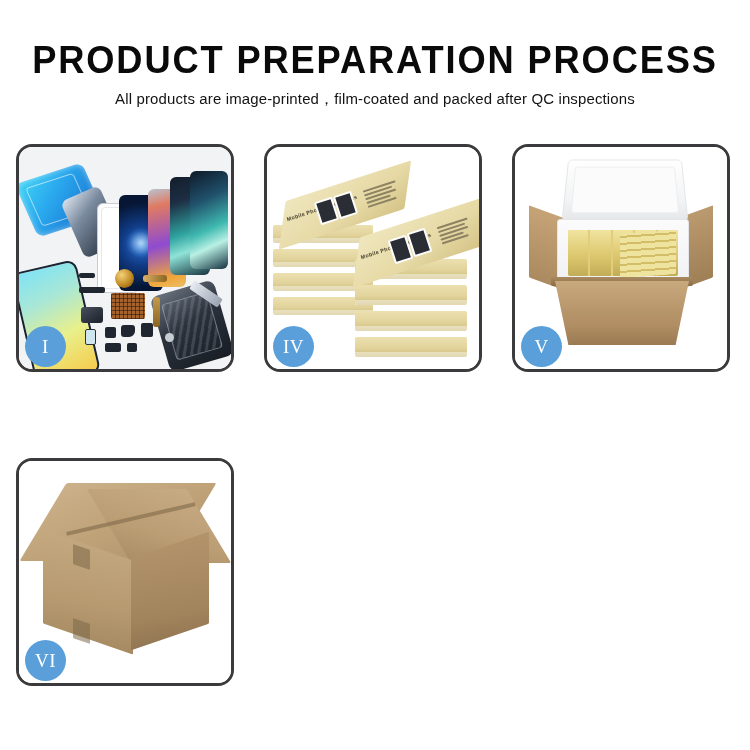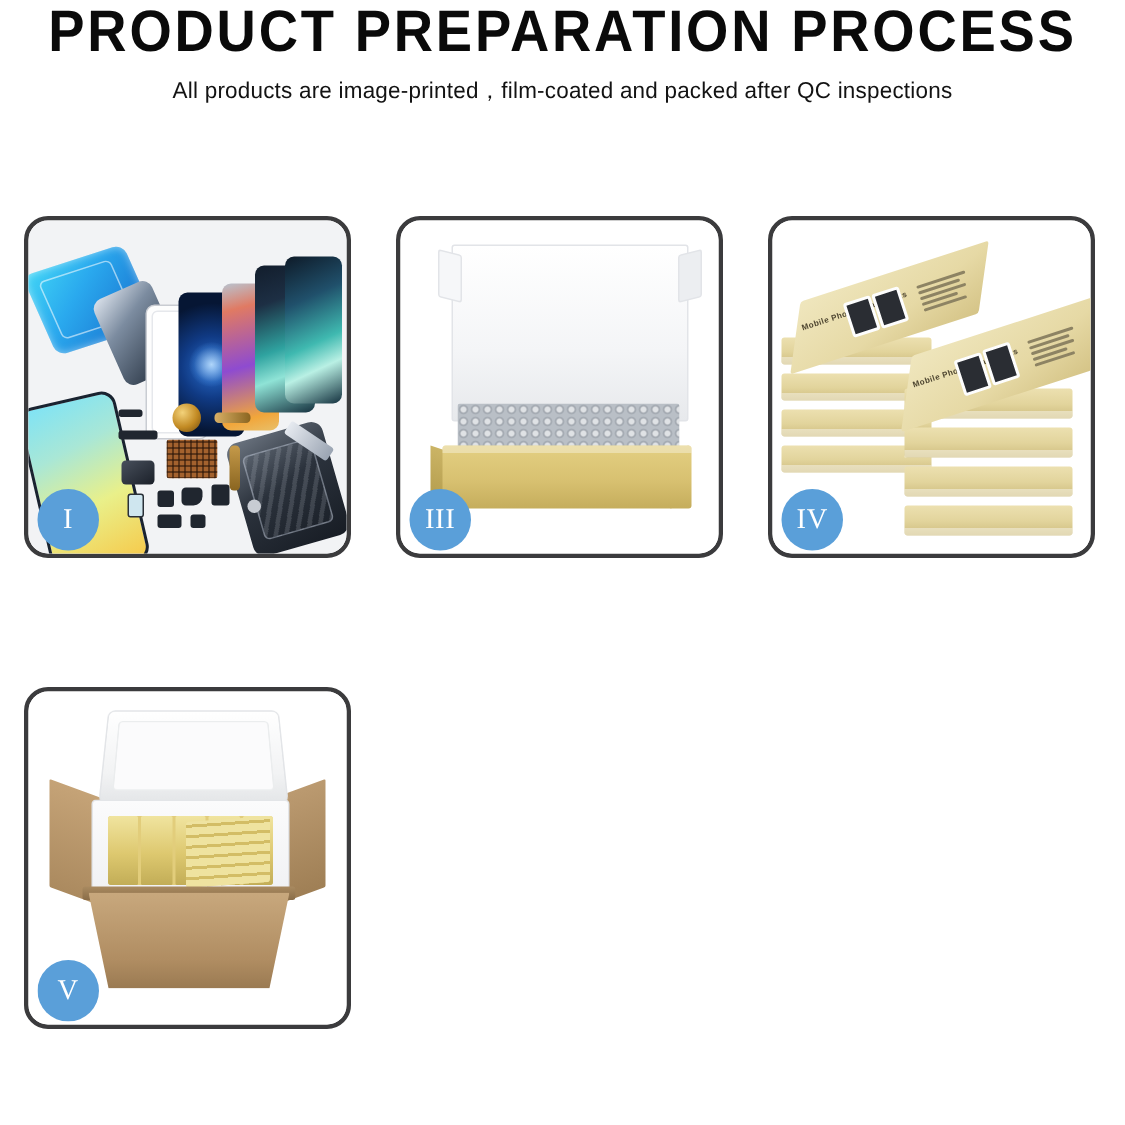--- a/index.html
+++ b/index.html
@@ -12,20 +12,21 @@
     height: 750px;
     font-family: "Liberation Sans", sans-serif;
     overflow: hidden;
     position: relative;
   }
 
   
   .header {
     width: 750px;
     text-align: center;
+    padding-top: 38px;
   }
   .page-title {
     font-family: "Liberation Sans", sans-serif;
     font-size: 39px;
     font-weight: 700;
     letter-spacing: 2.0px;
     color: #0a0a0a;
     line-height: 44px;
     transform: scaleX(0.93);
     white-space: nowrap;
@@ -480,30 +481,20 @@
       <div class="sp sp9"></div>
       <div class="sp sp10"></div>
       <div class="sp sp11"></div>
       <div class="sp sp12"></div>
       <div class="tool"></div>
     </div>
     <div class="badge">I</div>
   </div>
 
 
-  <div class="panel">
-    <div class="panel-inner p3">
-      <div class="b3-lid"></div>
-      <div class="b3-foam"></div>
-      <div class="b3-tray-l"></div>
-      <div class="b3-tray-r"></div>
-      <div class="b3-tray"></div>
-    </div>
-    <div class="badge">III</div>
-  </div>
 
   <div class="panel">
     <div class="panel-inner p4">
       <div class="stack">
 
         <div class="kbox" style="left:0px;  top:58px;  width:100px; height:18px;">
             <span class="edge"></span>
           </div>
         <div class="kbox" style="left:0px;  top:82px;  width:100px; height:18px;">
             <span class="edge"></span>
@@ -570,14 +561,28 @@
             <i></i>
         </div>
         <div class="c5-slots2"></div>
       </div>
       <div class="c5-rim"></div>
       <div class="c5-body"></div>
     </div>
     <div class="badge">V</div>
   </div>
 
+  <div class="panel">
+    <div class="panel-inner p6">
+      <div class="c6">
+        <div class="c6-top"></div>
+        <div class="c6-top2"></div>
+        <div class="c6-seam"></div>
+        <div class="c6-front"></div>
+        <div class="c6-side"></div>
+        <div class="c6-tab c6-tab1"></div>
+        <div class="c6-tab c6-tab2"></div>
+      </div>
+    </div>
+    <div class="badge">VI</div>
+  </div>
 
 </div>
 
 </body></html>

